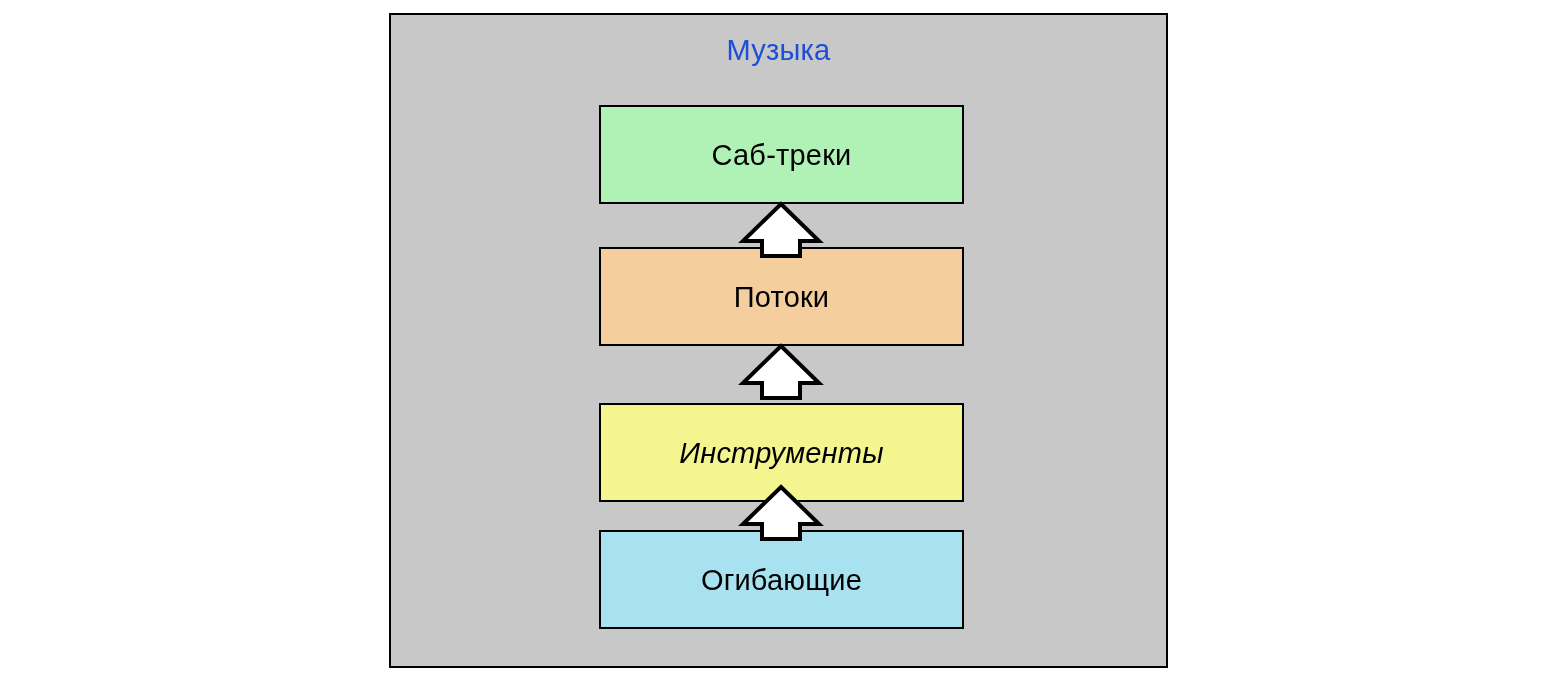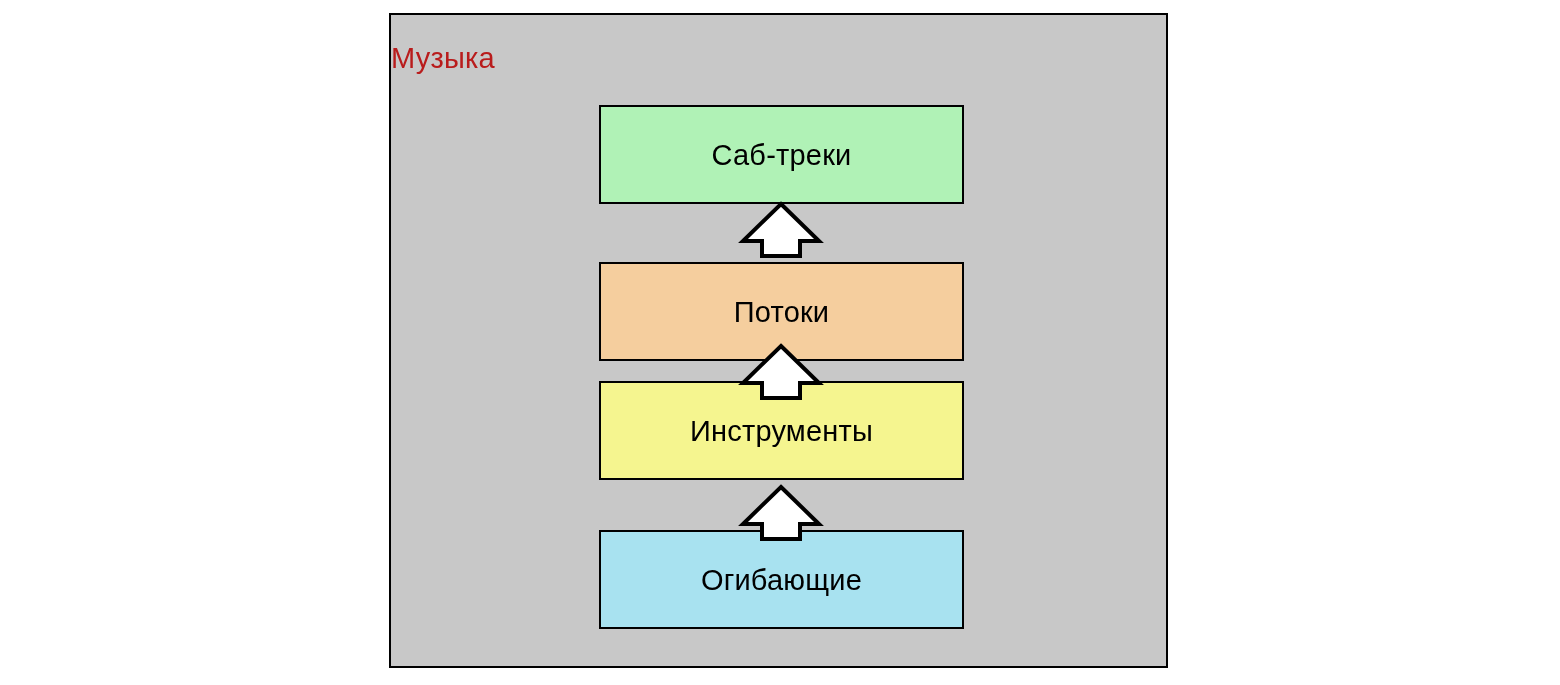--- a/index.html
+++ b/index.html
@@ -29,26 +29,26 @@
     width: 779px;
     height: 655px;
     background: #c8c8c8;
     border: 2px solid #000000;
     box-sizing: border-box;
   }
 
   .group-title {
     position: absolute;
     left: 0;
-    top: 26px;
+    top: 18px;
     width: 100%;
-    text-align: left;
+    text-align: center;
     font-size: 29px;
     line-height: 34px;
-    color: #b91c1c;
+    color: #1d4ed8;
     letter-spacing: 0.2px;
     white-space: nowrap;
   }
 
   
   .layer-box {
     position: absolute;
     left: 208px;          
     width: 365px;
     height: 99px;
@@ -62,22 +62,22 @@
 
   .layer-label {
     font-size: 29px;
     line-height: 34px;
     color: #000000;
     letter-spacing: 0.2px;
     white-space: nowrap;
   }
 
   .layer-box.pos-0 { top: 90px; }    
-  .layer-box.pos-1 { top: 247px; }   
-  .layer-box.pos-2 { top: 366px; }   
+  .layer-box.pos-1 { top: 232px; }   
+  .layer-box.pos-2 { top: 388px; font-style: italic; }   
   .layer-box.pos-3 { top: 515px; }   
 
   
   .flow-arrow {
     position: absolute;
     left: 348px;           
     width: 84px;
     height: 58px;
     z-index: 3;
     pointer-events: none;

